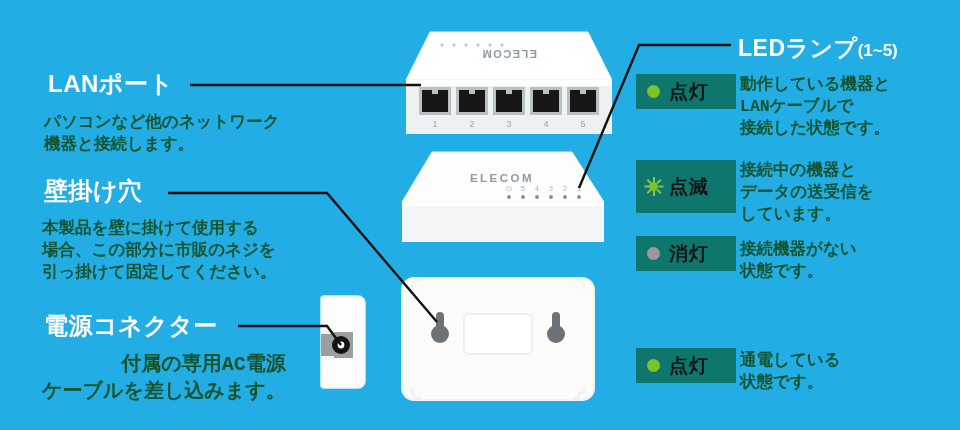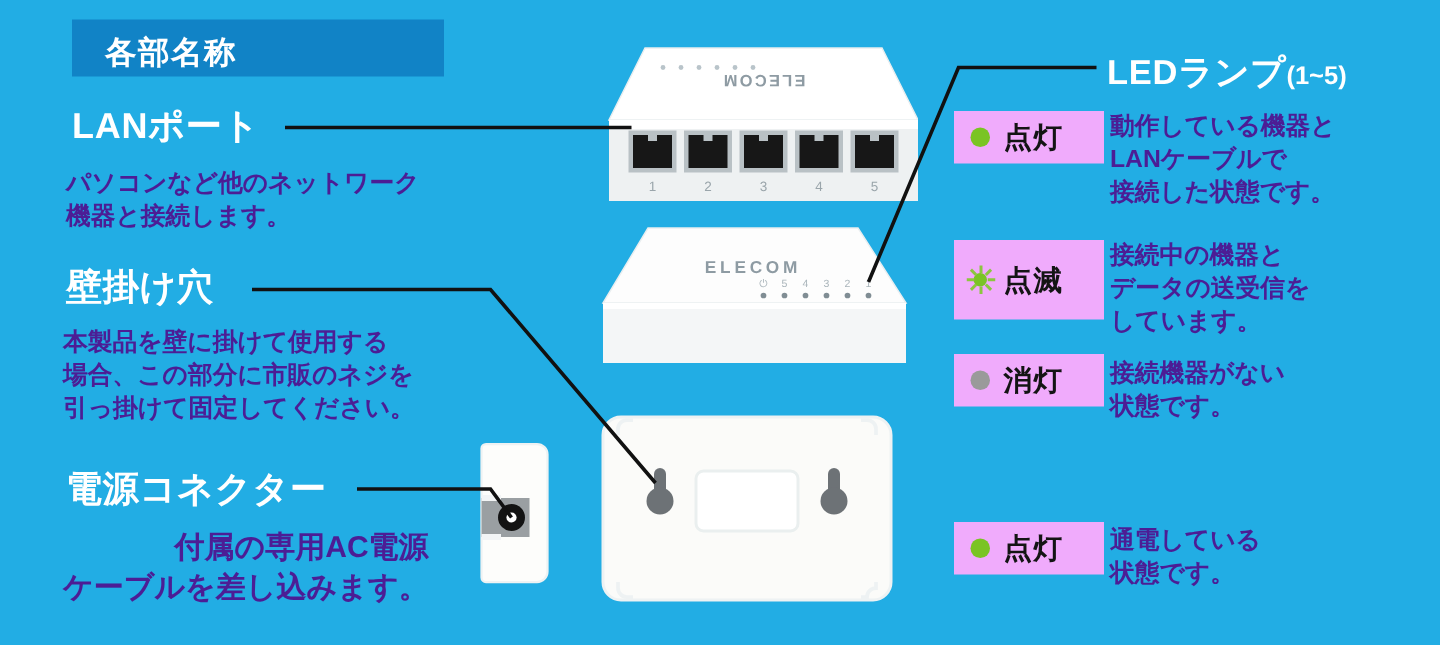--- a/index.html
+++ b/index.html
@@ -23,24 +23,25 @@
   
   .hd {
     position: absolute;
     color: #ffffff;
     font-weight: bold;
     letter-spacing: 0.5px;
     white-space: nowrap;
   }
   .body-txt {
     position: absolute;
-    color: #4c1d95;
+    color: #14532d;
     font-weight: bold;
     line-height: 1.33;
     white-space: pre-line;
+    font-family: Liberation Mono, monospace;
   }
 
   
   #title-banner {
     position: absolute;
     left: 48px;
     top: 13px;
     width: 248px;
     height: 38px;
     background: #1183c6;
@@ -69,21 +70,21 @@
   #h-pwrlmp { left: 738px; top: 312px; font-size: 23px; }
   .hd .small {
     font-size: 17px;
     letter-spacing: 0;
     margin-top: 28px;
   }
 
   
   .badge {
     position: absolute;
-    background: #f0abfc;
+    background: #0f766e;
     border-radius: 0;
     display: flex;
     align-items: center;
     box-sizing: border-box;
     padding: 0 10px 0 11px;
   }
   .badge .lbl {
     color: #141414;
     font-size: 19px;
     font-weight: bold;
@@ -144,23 +145,20 @@
   #dev-front { left: 392px; top: 28px;  width: 220px; height: 112px; }
   #dev-top   { left: 396px; top: 146px; width: 212px; height: 100px; }
   #dev-back  { left: 398px; top: 272px; width: 200px; height: 135px; }
   #dev-side  { left: 318px; top: 282px; width: 52px;  height: 118px; }
 </style>
 </head>
 <body>
 
 <div id="page">
 
-  <div id="title-banner">
-    <span class="t">各部名称</span>
-  </div>
 
   <div class="hd" id="h-lan">LANポート</div>
   <div class="body-txt" id="p-lan">パソコンなど他のネットワーク
 機器と接続します。</div>
 
   <div class="hd" id="h-wall">壁掛け穴</div>
   <div class="body-txt" id="p-wall">本製品を壁に掛けて使用する
 場合、この部分に市販のネジを
 引っ掛けて固定してください。</div>
 

